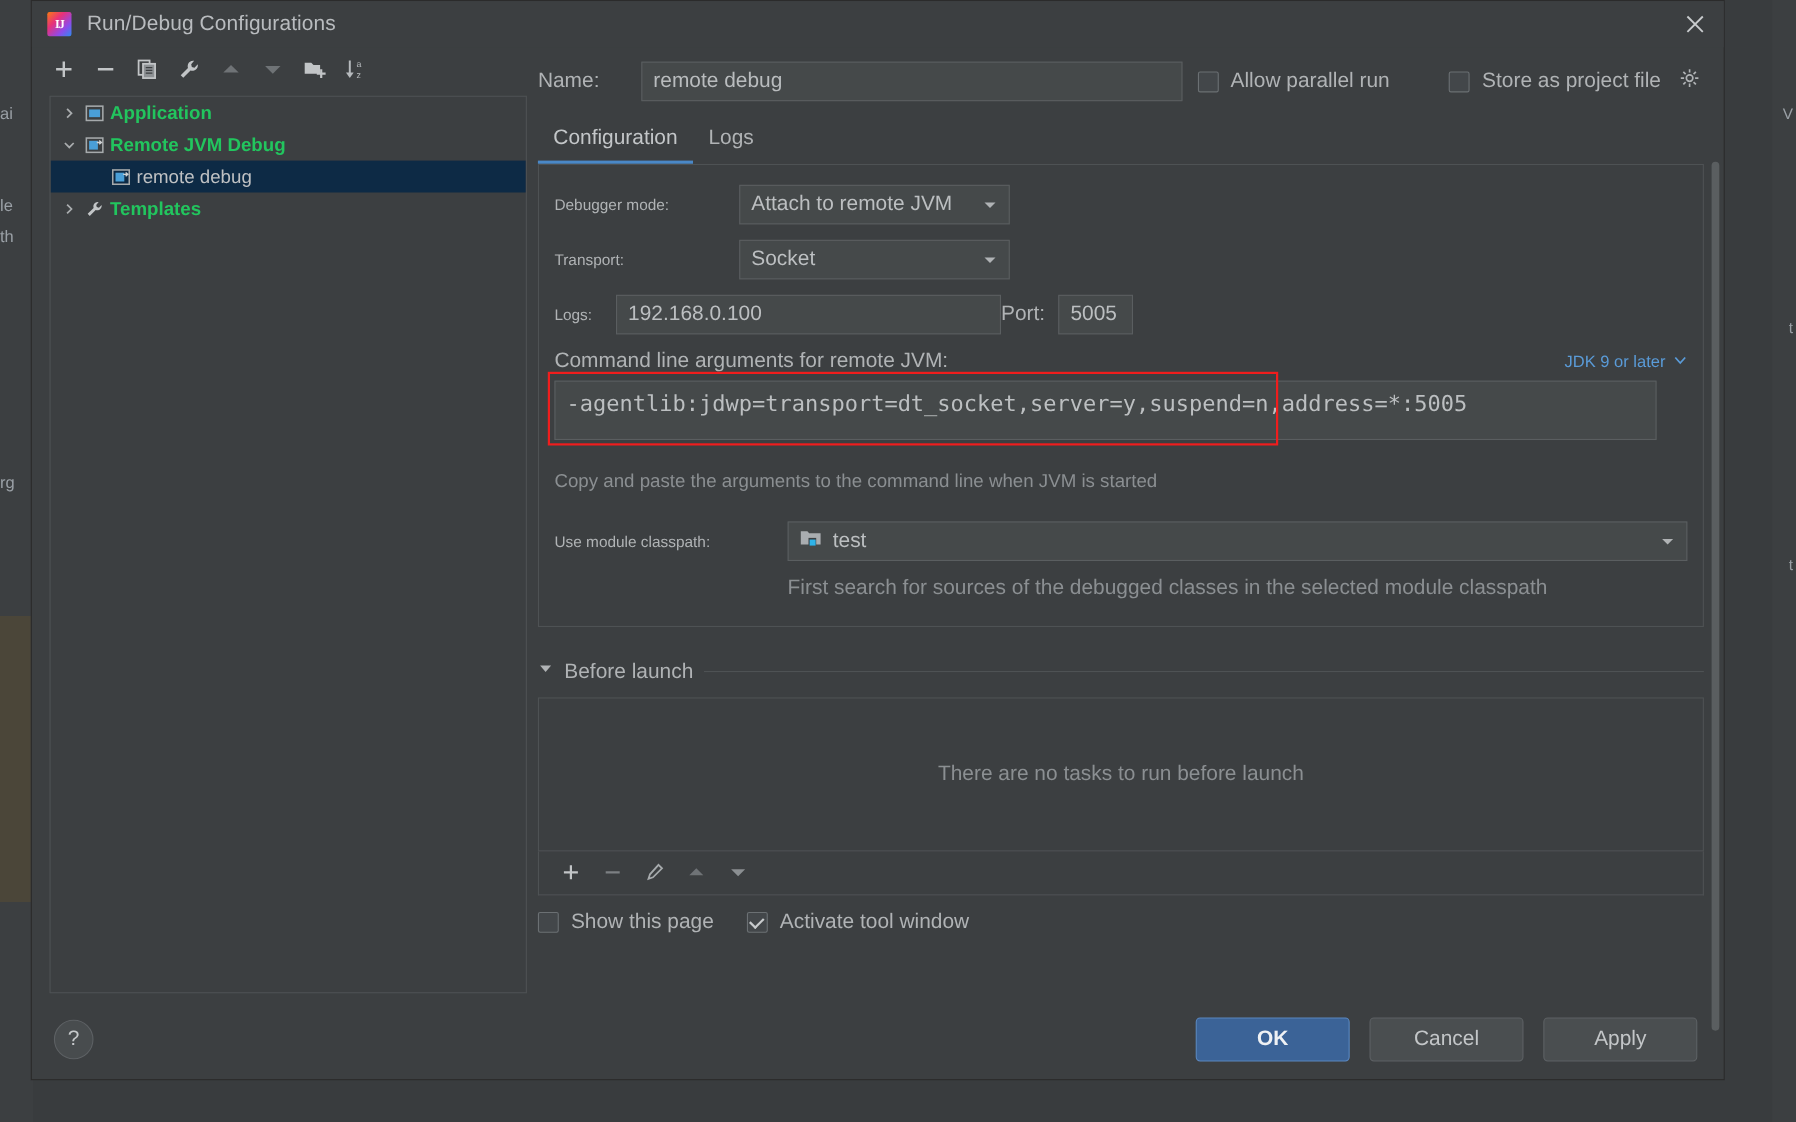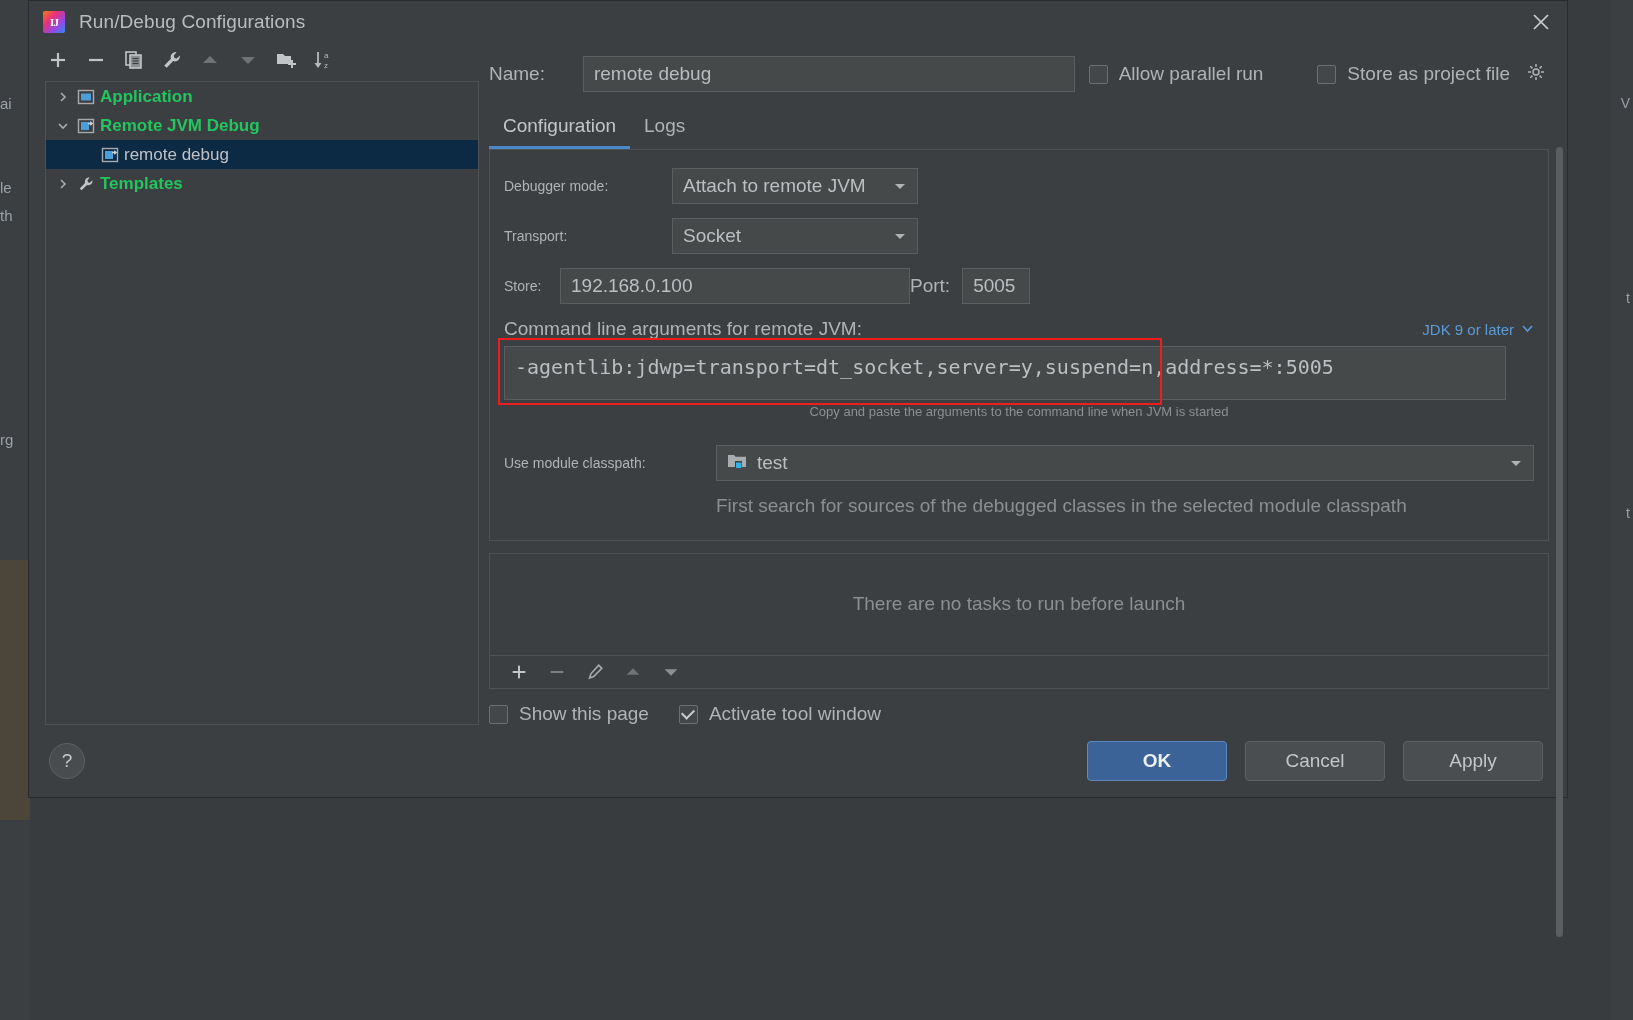--- a/index.html
+++ b/index.html
@@ -46,21 +46,21 @@
   }
   .bg-right-col span { position: absolute; right: 3px; }
   .watermark {
     position: absolute; right: 30px; bottom: 18px;
     color: #d8d8d8; font-size: 13px; opacity: .75; white-space: nowrap;
     letter-spacing: .3px;
   }
 
   
   .dialog {
-    position: absolute; left: 28px; top: 0; width: 1540px; height: 798px;
+    position: absolute; left: 28px; top: 0; width: 1540px; height: 982px;
     background: #3c3f41;
     border: 1px solid #2b2b2b;
     display: flex; flex-direction: column;
   }
 
   
   .titlebar {
     height: 42px; flex: 0 0 42px;
     display: flex; align-items: center;
     background: #3c3f41;
@@ -210,21 +210,21 @@
     color: #bcbfc1; font-size: 20px;
     font-family: "DejaVu Sans Mono", monospace;
     padding: 8px 10px; white-space: nowrap; overflow: hidden;
     width: 1002px;
   }
   .cmd-outline {
     position: absolute; left: -6px; top: -8px; width: 664px; height: 67px;
     border: 2px solid #f01d1d; pointer-events: none;
   }
   .hint {
-    color: #8b8f92; font-size: 13px; margin-top: 4px; margin-bottom: 26px; text-align: center;
+    color: #8b8f92; font-size: 17px; margin-top: 28px; margin-bottom: 26px;
   }
   .mod-row { display: flex; align-items: center; }
   .mod-combo {
     flex: 1; min-width: 0; height: 36px;
     background: #45494a; border: 1px solid #5a5e60;
     display: flex; align-items: center; padding-left: 10px; gap: 10px;
     color: #bcbfc1; font-size: 19px;
   }
   .mod-hint {
     color: #8b8f92; font-size: 19px; margin: 12px 0 0 212px; line-height: 1.4;
@@ -519,21 +519,21 @@
               <span>Socket</span>
               <span class="arrow">
                 <svg width="14" height="14" viewBox="0 0 14 14">
                     <polygon points="2,5 12,5 7,10" fill="#b0b3b5"></polygon>
                   </svg>
               </span>
             </div>
           </div>
 
           <div class="frm-row">
-            <span class="lbl-w" style="width:56px;flex:0 0 56px;">Store:</span>
+            <span class="lbl-w" style="width:56px;flex:0 0 56px;">Logs:</span>
             <div class="textfield host-field">
               <span>192.168.0.100</span>
             </div>
             <span class="port-lbl">Port:</span>
             <div class="textfield port-field">
               <span>5005</span>
             </div>
           </div>
 
           <div class="cmd-label-row">
@@ -572,20 +572,29 @@
                 <svg width="14" height="14" viewBox="0 0 14 14">
                     <polygon points="2,5 12,5 7,10" fill="#b0b3b5"></polygon>
                   </svg>
               </span>
             </div>
           </div>
 
           <div class="mod-hint">First search for sources of the debugged classes in the selected module classpath</div>
         </div>
 
+        <div class="before-launch">
+          <span>
+            <svg width="14" height="14" viewBox="0 0 14 14">
+                <polygon points="2,4 12,4 7,10" fill="#b0b3b5"></polygon>
+              </svg>
+          </span>
+          <span class="bl-title">Before launch</span>
+          <span class="bl-rule"></span>
+        </div>
 
         <div class="bl-box">
           <span>There are no tasks to run before launch</span>
         </div>
 
         <div class="bl-toolbar">
           <div class="tbtn">
             <svg width="20" height="20" viewBox="0 0 22 22">
                 <line x1="11" y1="4" x2="11" y2="18" stroke="#c2c5c7" stroke-width="2.2"></line>
                 <line x1="4" y1="11" x2="18" y2="11" stroke="#c2c5c7" stroke-width="2.2"></line>

